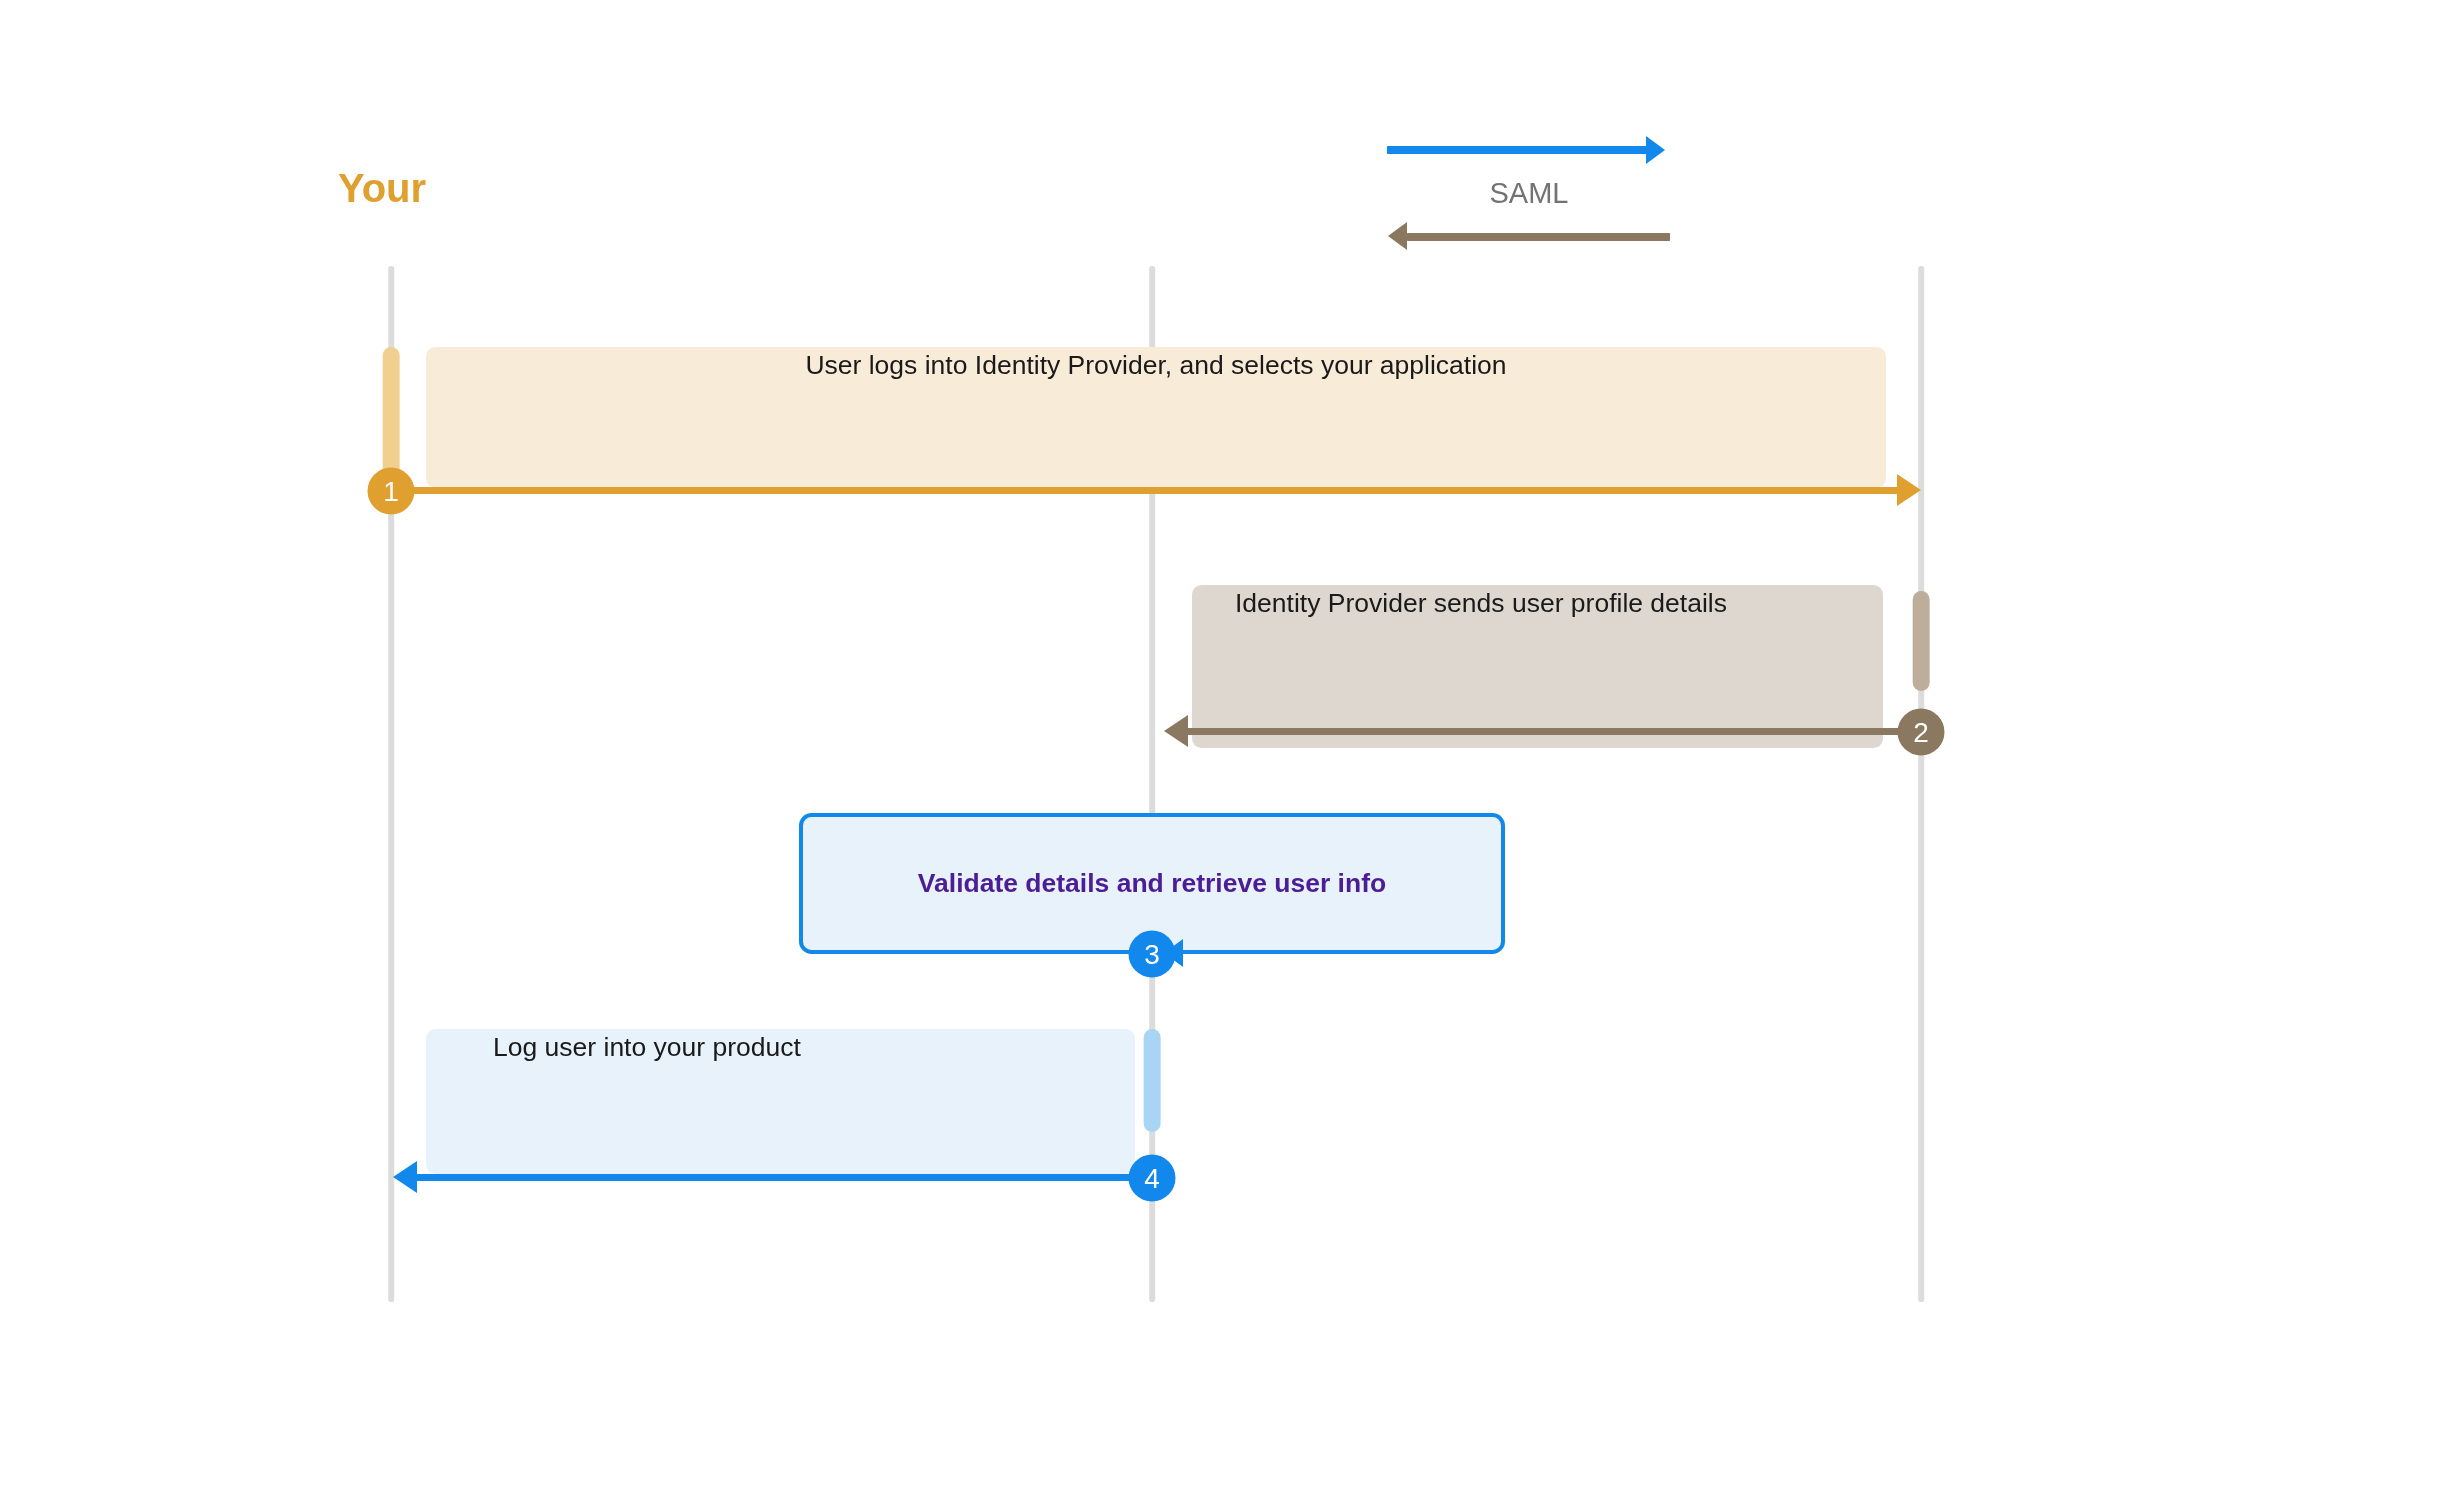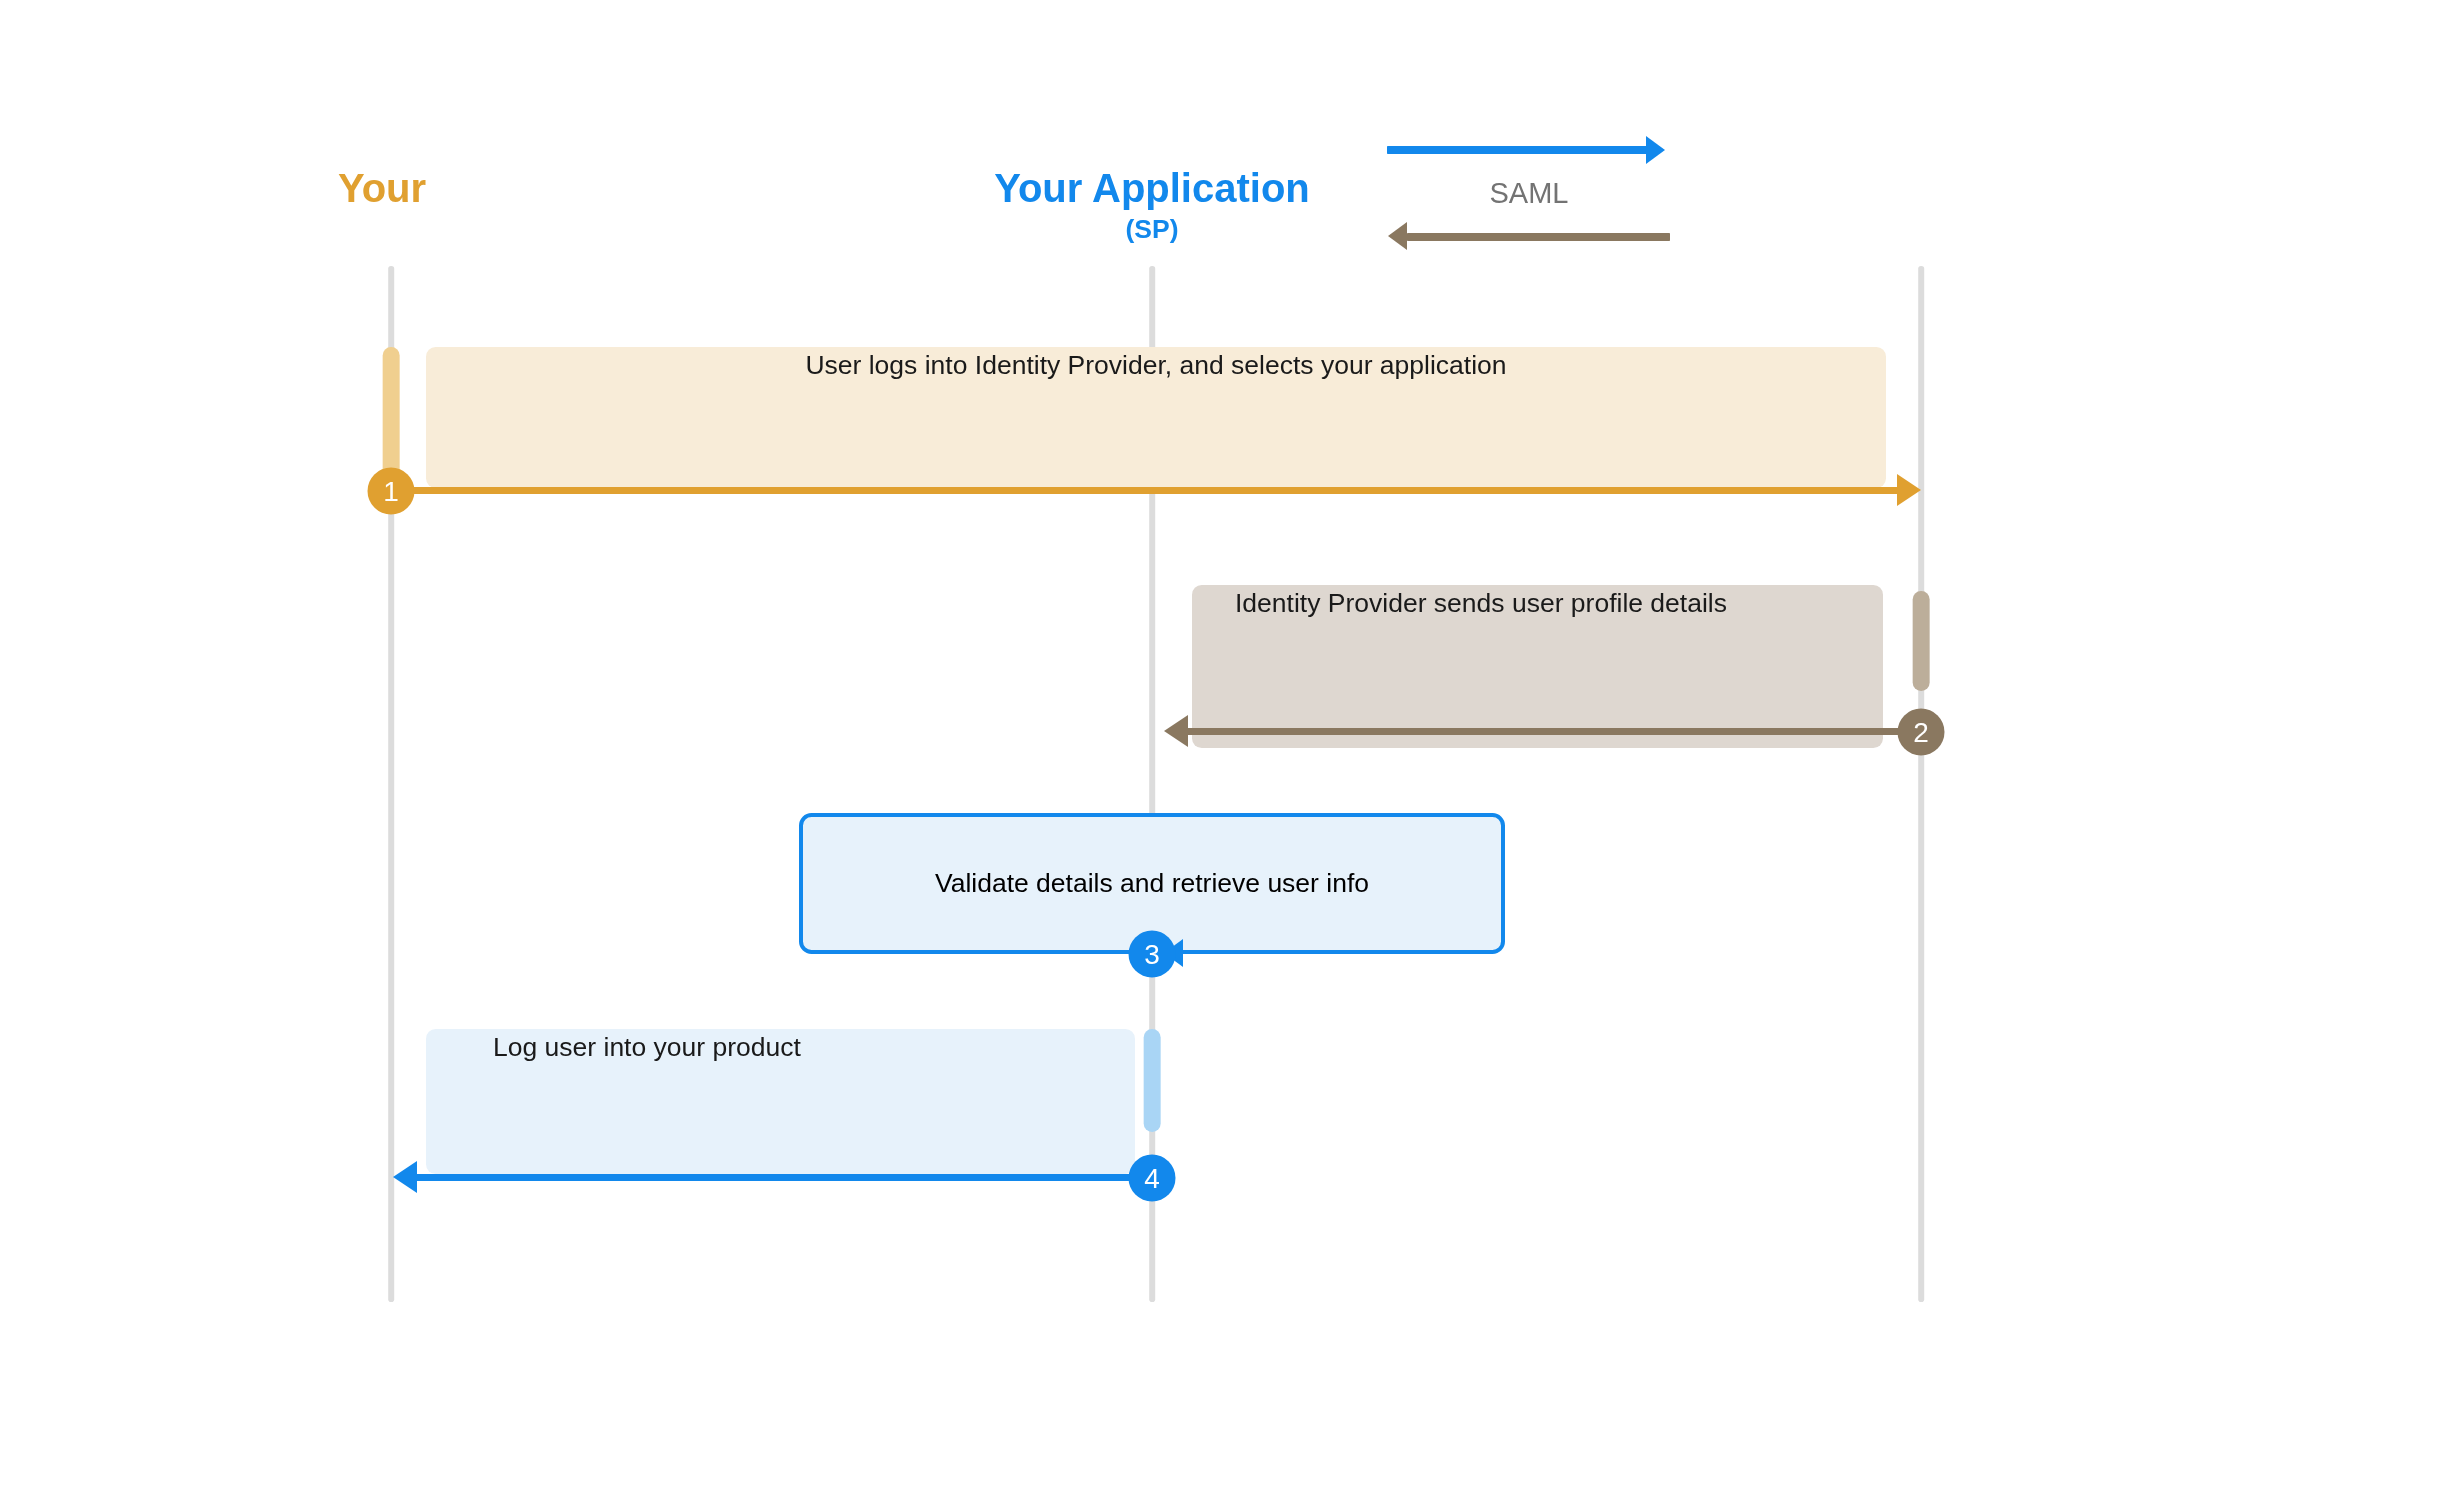--- a/index.html
+++ b/index.html
@@ -69,22 +69,23 @@
     position: absolute;
     box-sizing: border-box;
     display: flex;
     align-items: center;
     border-radius: 12.5px;
     border: 4.9px solid #1288ec;
     background: #e7f2fb;
   }
   .selfbox .band-text {
     font-size: 26.5px;
-    color: #000000;
+    color: #4c1d95;
     line-height: 1.38;
+    font-weight: bold;
   }
 
   
   .shaft {
     position: absolute;
     height: 7px;
     border-radius: 0.7px;
   }
   .head {
     position: absolute;
@@ -133,24 +134,20 @@
 <div id="canvas">
 
   <div class="lifeline" style="left:391px; top:266px; height:1036px;"></div>
   <div class="lifeline" style="left:1152px; top:266px; height:1036px;"></div>
   <div class="lifeline" style="left:1921px; top:266px; height:1036px;"></div>
 
   <div class="actor-title" style="left:382px; top:167px; color:#e0a030;">
     <span class="name">Your</span>
   </div>
 
-  <div class="actor-title" style="left:1152px; top:167px; color:#1288ec;">
-    <span class="name">Your Application</span>
-    <span class="sub">(SP)</span>
-  </div>
 
 
   <div>
 
     <div class="shaft" style="left:1387px; top:146px; width:263px; height:7.7px; background:#1288ec;"></div>
     <div class="head right small" style="left:1646px; top:136px; border-left-color:#1288ec;"></div>
 
     <div class="proto-label" style="left:1529px; top:177px;">SAML</div>
 
     <div class="shaft" style="left:1407px; top:233px; width:263px; height:7.7px; background:#8a7860;"></div>

